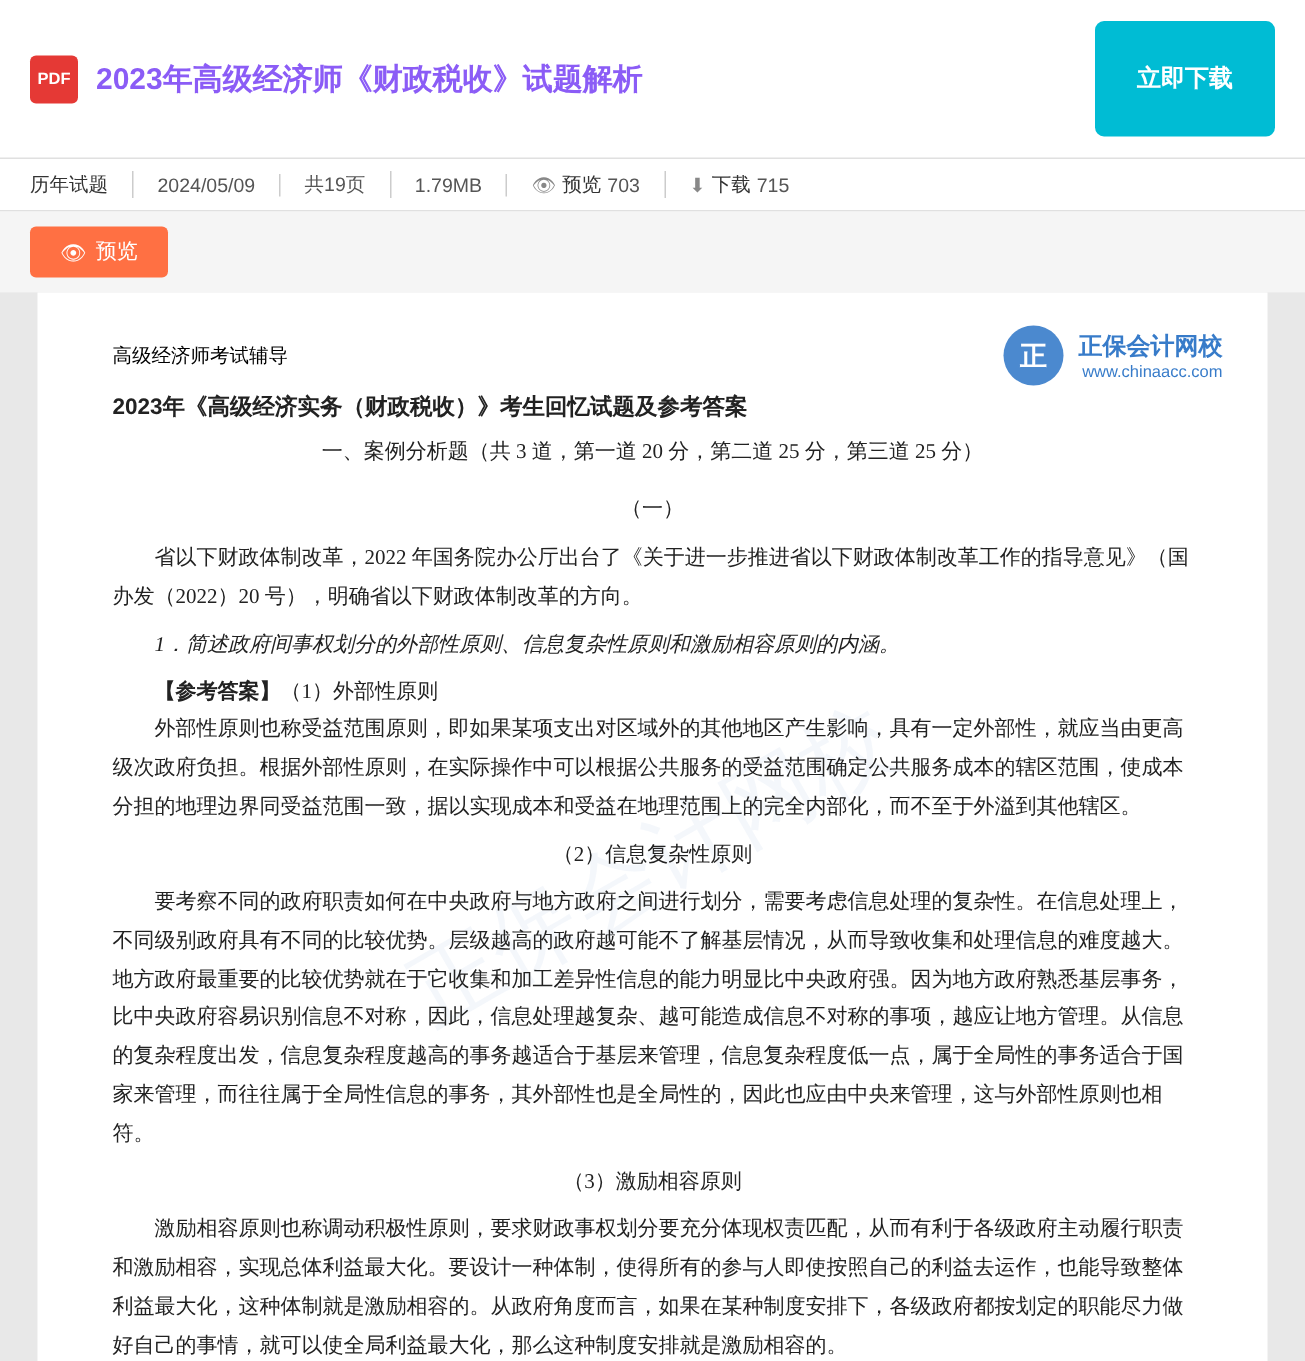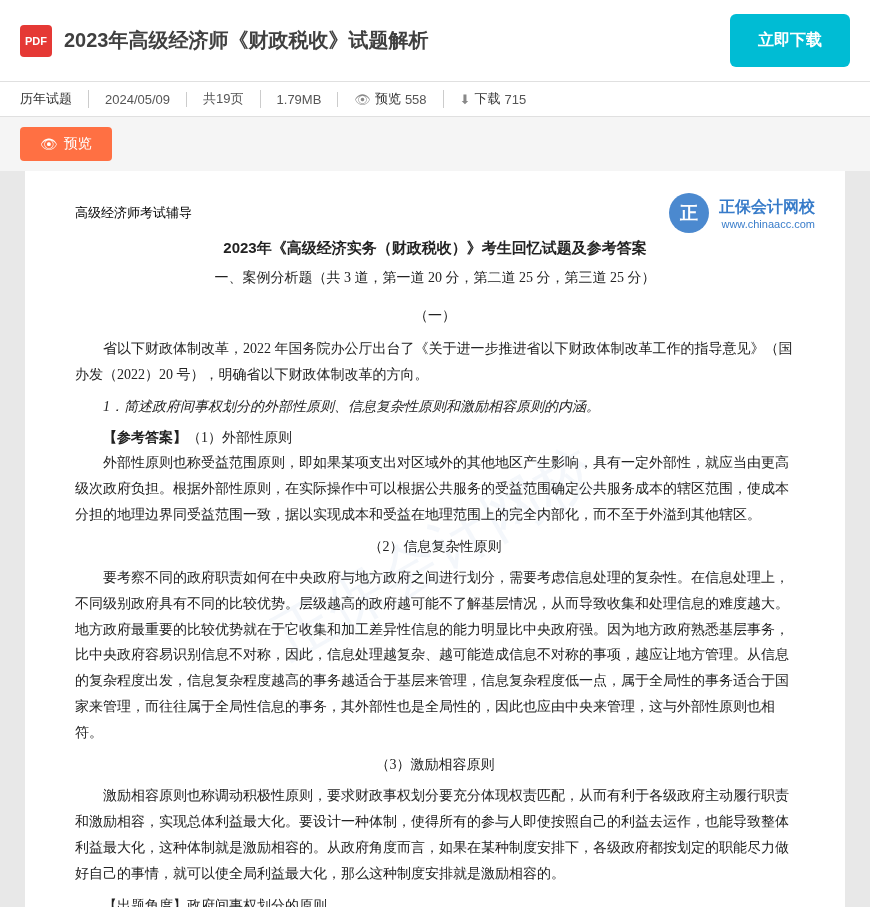--- a/index.html
+++ b/index.html
@@ -35,29 +35,29 @@
       justify-content: center;
       color: white;
       font-size: 11px;
       font-weight: bold;
       font-family: Arial, sans-serif;
       flex-shrink: 0;
     }
     .header-title {
       font-size: 20px;
       font-weight: bold;
-      color: #404040;
+      color: #8b5cf6;
       font-family: "Microsoft YaHei", sans-serif;
     }
     .download-btn-header {
       background: #00bcd4;
       color: white;
       border: none;
       border-radius: 6px;
-      padding: 16px 28px;
+      padding: 28px 28px;
       font-size: 16px;
       font-family: "Microsoft YaHei", sans-serif;
       cursor: pointer;
       font-weight: bold;
     }
 
     
     .meta-bar {
       background: #fff;
       padding: 8px 20px;
@@ -180,21 +180,20 @@
     }
 
     .doc-subtitle {
       font-size: 13px;
       color: #000000;
       margin-bottom: 10px;
       font-family: "Microsoft YaHei", sans-serif;
     }
 
     .doc-main-title {
-      text-align: center;
       font-size: 15px;
       font-weight: bold;
       margin-bottom: 4px;
       font-family: "Microsoft YaHei", sans-serif;
     }
     .doc-sub-title {
       text-align: center;
       font-size: 14px;
       margin-bottom: 12px;
       font-family: "SimSun", serif;
@@ -248,21 +247,21 @@
   </div>
   <div class="meta-item">
     <span class="meta-value">共19页</span>
   </div>
   <div class="meta-item">
     <span class="meta-value">1.79MB</span>
   </div>
   <div class="meta-item">
     <span class="meta-icon">👁</span>
     <span class="meta-label">预览</span>
-    <span class="meta-value">558</span>
+    <span class="meta-value">703</span>
   </div>
   <div class="meta-item">
     <span class="meta-icon">⬇</span>
     <span class="meta-label">下载</span>
     <span class="meta-value">715</span>
   </div>
 </div>
 
 <div class="preview-bar">
   <button class="preview-btn">

